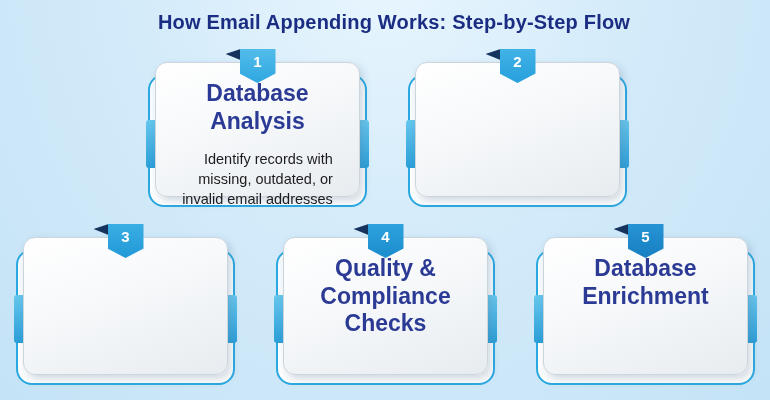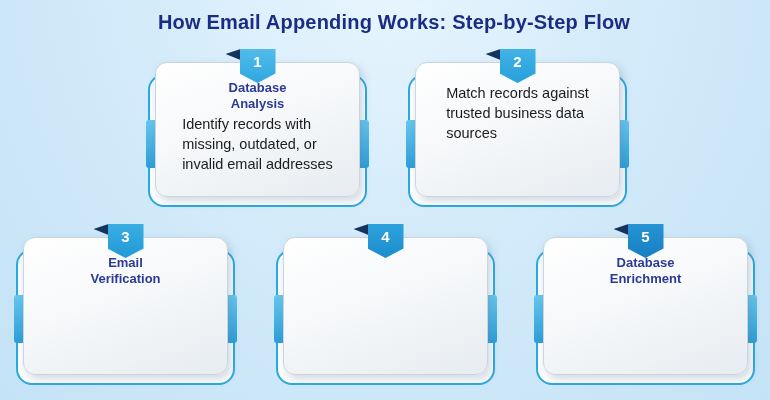--- a/index.html
+++ b/index.html
@@ -48,26 +48,26 @@
     width:36px;height:34px;z-index:3;
     clip-path:polygon(0 0,100% 0,100% 72%,50% 100%,0 72%);
     color:#ffffff;font-weight:bold;font-size:15px;text-align:center;line-height:26px;
   }
   .bc1{background:linear-gradient(180deg,#52bcea 0%,#2fa7e1 100%);}
   .bc2{background:linear-gradient(180deg,#41b2e6 0%,#27a0dc 100%);}
   .bc3{background:linear-gradient(180deg,#3aaee4 0%,#2199d7 100%);}
   .bc4{background:linear-gradient(180deg,#2da2dc 0%,#1b8ccd 100%);}
   .bc5{background:linear-gradient(180deg,#2694d4 0%,#177fc1 100%);}
   .card-title{
-    font-weight:bold;font-size:13px;color:#2b3a94;text-align:center;
+    font-weight:bold;font-size:23px;color:#2b3a94;text-align:center;
     line-height:1.2;white-space:pre-line;
   }
   .card-body{
-    font-size:14.5px;color:#1c1c1e;text-align:left;line-height:1.37;
-    white-space:pre-line;margin-top:4px;
+    font-size:14.5px;color:#1c1c1e;text-align:right;line-height:1.37;
+    white-space:pre-line;margin-top:15px;
   }
 </style>
 </head>
 <body>
 
 <div class="canvas">
 
   <div class="main-title">How Email Appending Works: Step-by-Step Flow</div>
 
   <div class="step s1">
@@ -83,45 +83,42 @@
     </div>
     <div class="fold"></div>
     <div class="badge bc1">1</div>
   </div>
 
   <div class="step s2">
     <div class="plate"></div>
     <div class="bar left"></div>
     <div class="bar right"></div>
     <div class="face">
-      <div class="card-body">Match records against
-trusted business data
-sources</div>
     </div>
     <div class="fold"></div>
     <div class="badge bc2">2</div>
   </div>
 
   <div class="step row2 s3">
     <div class="plate"></div>
     <div class="bar left"></div>
     <div class="bar right"></div>
     <div class="face">
-      <div class="card-title">Email
-Verification</div>
     </div>
     <div class="fold"></div>
     <div class="badge bc3">3</div>
   </div>
 
   <div class="step row2 s4">
     <div class="plate"></div>
     <div class="bar left"></div>
     <div class="bar right"></div>
     <div class="face">
+      <div class="card-title">Quality &amp; Compliance
+Checks</div>
     </div>
     <div class="fold"></div>
     <div class="badge bc4">4</div>
   </div>
 
   <div class="step row2 s5">
     <div class="plate"></div>
     <div class="bar left"></div>
     <div class="bar right"></div>
     <div class="face">

